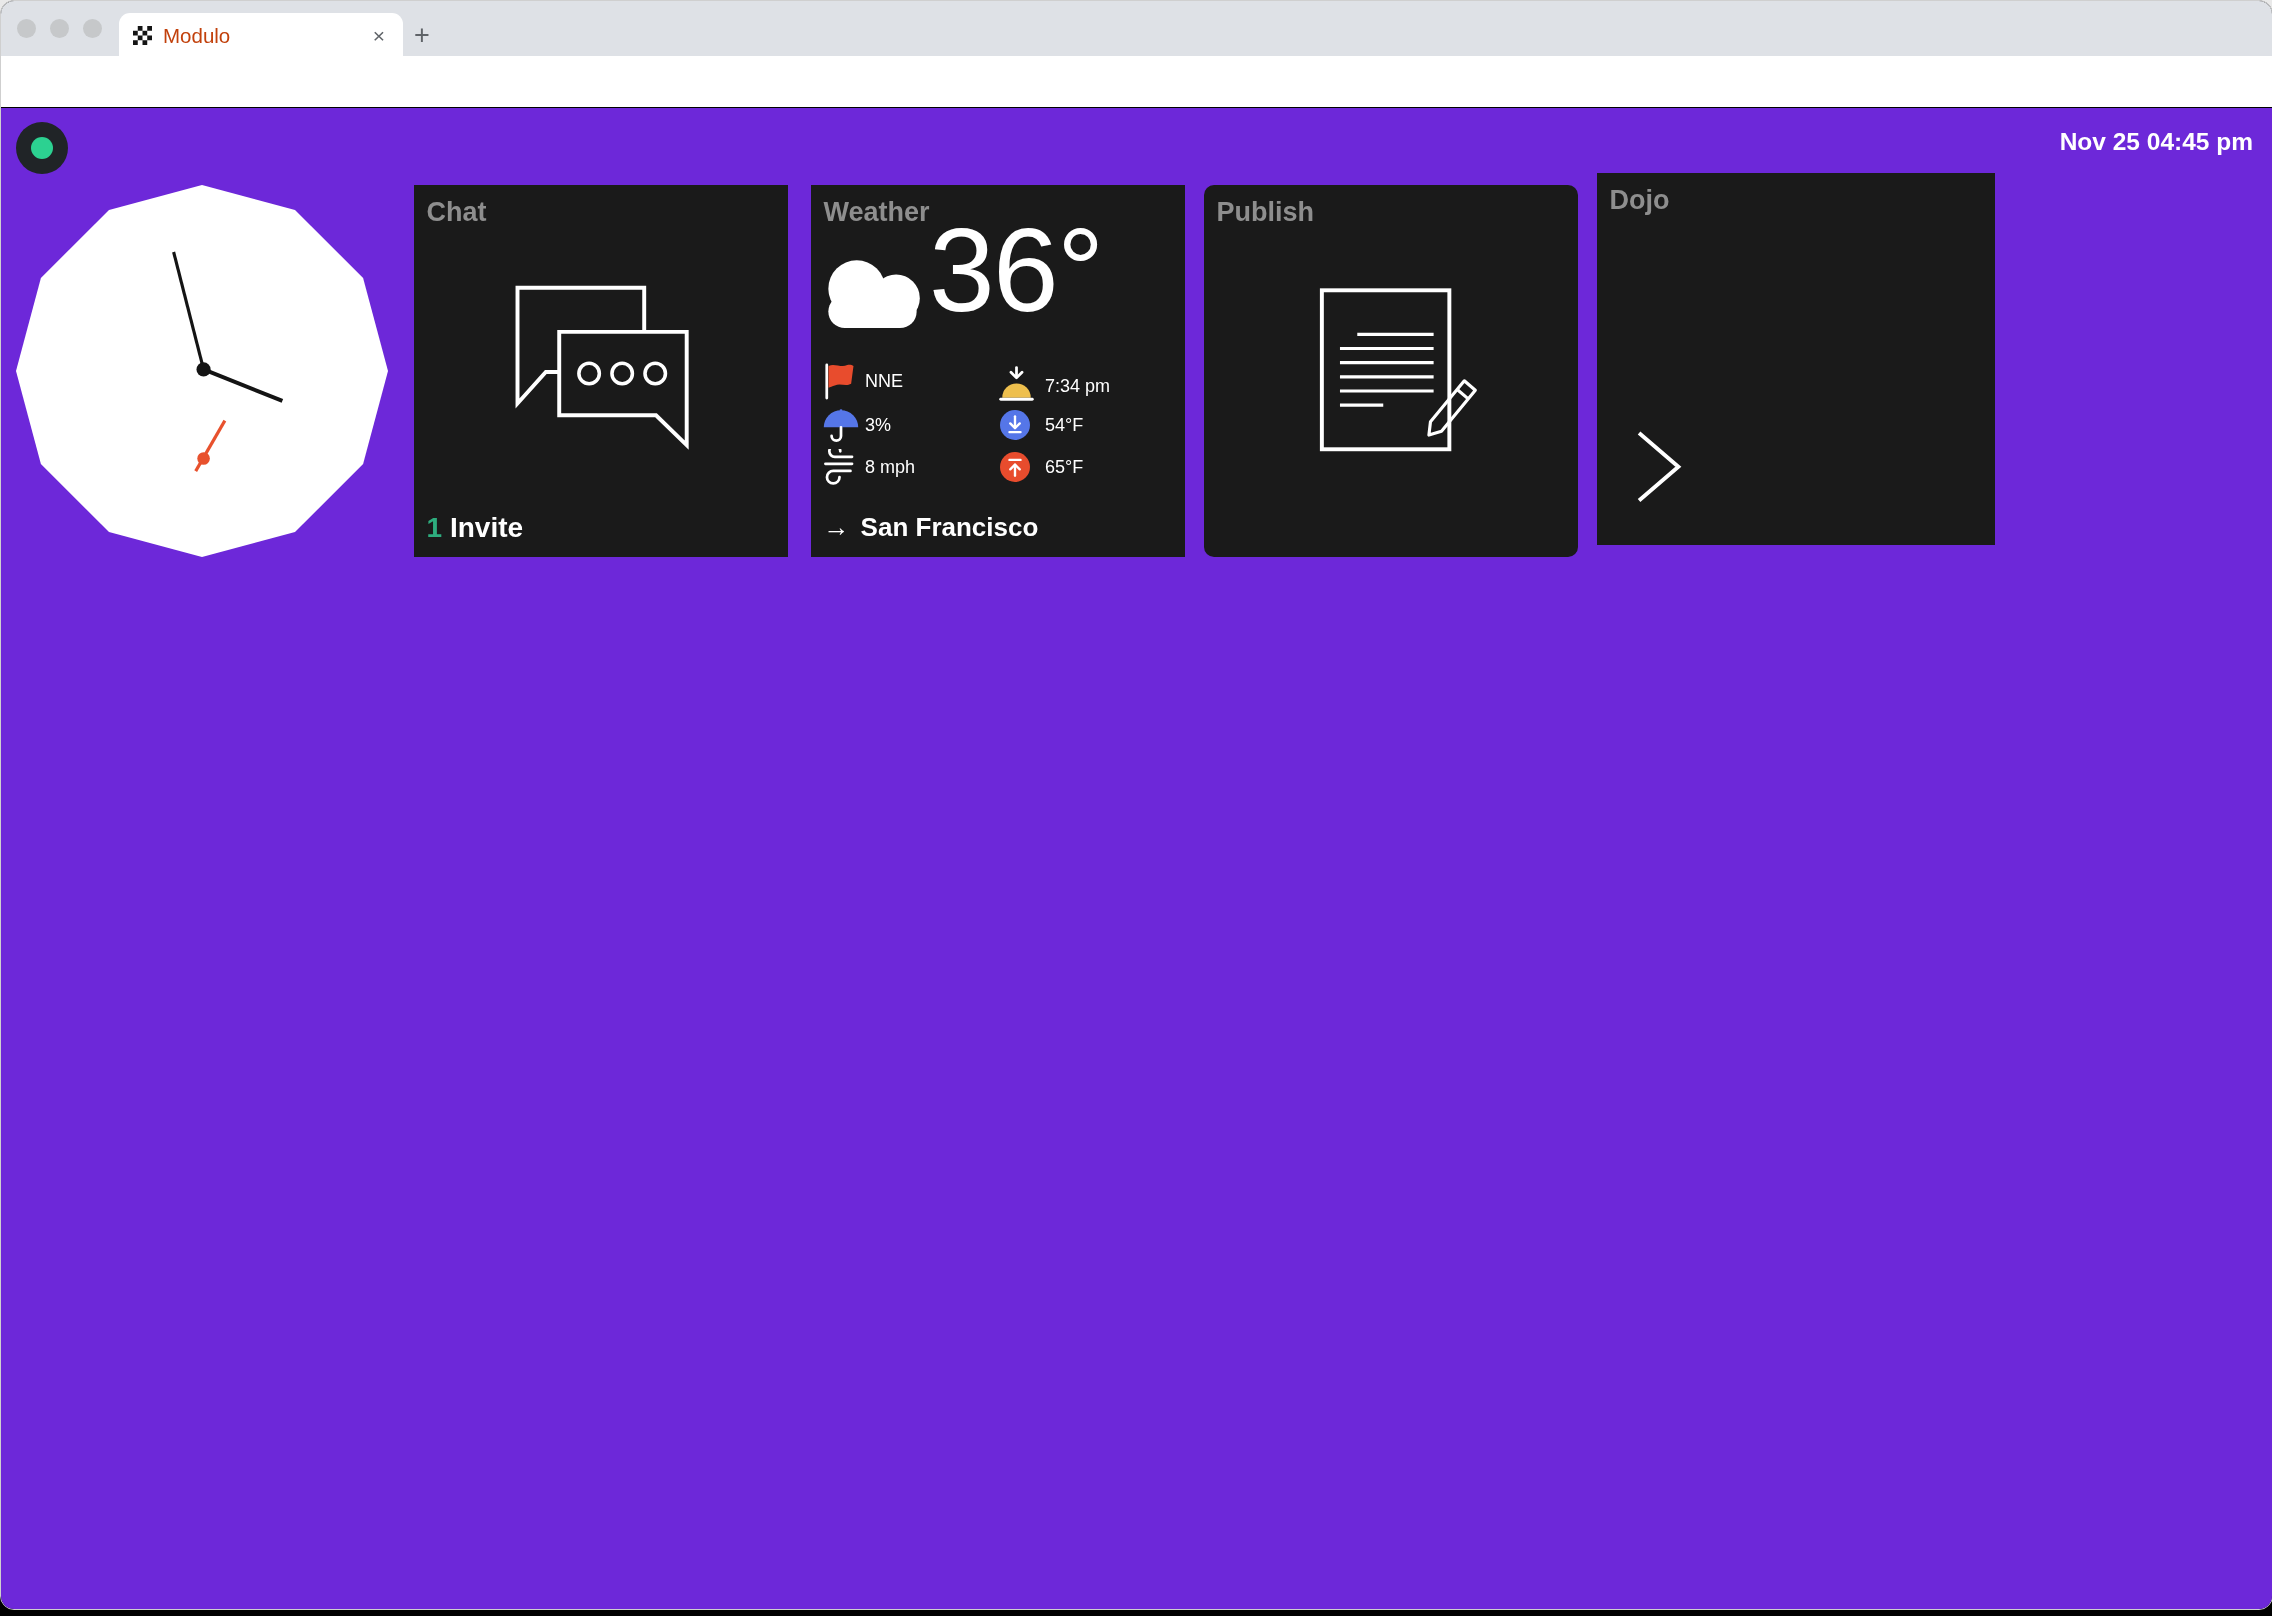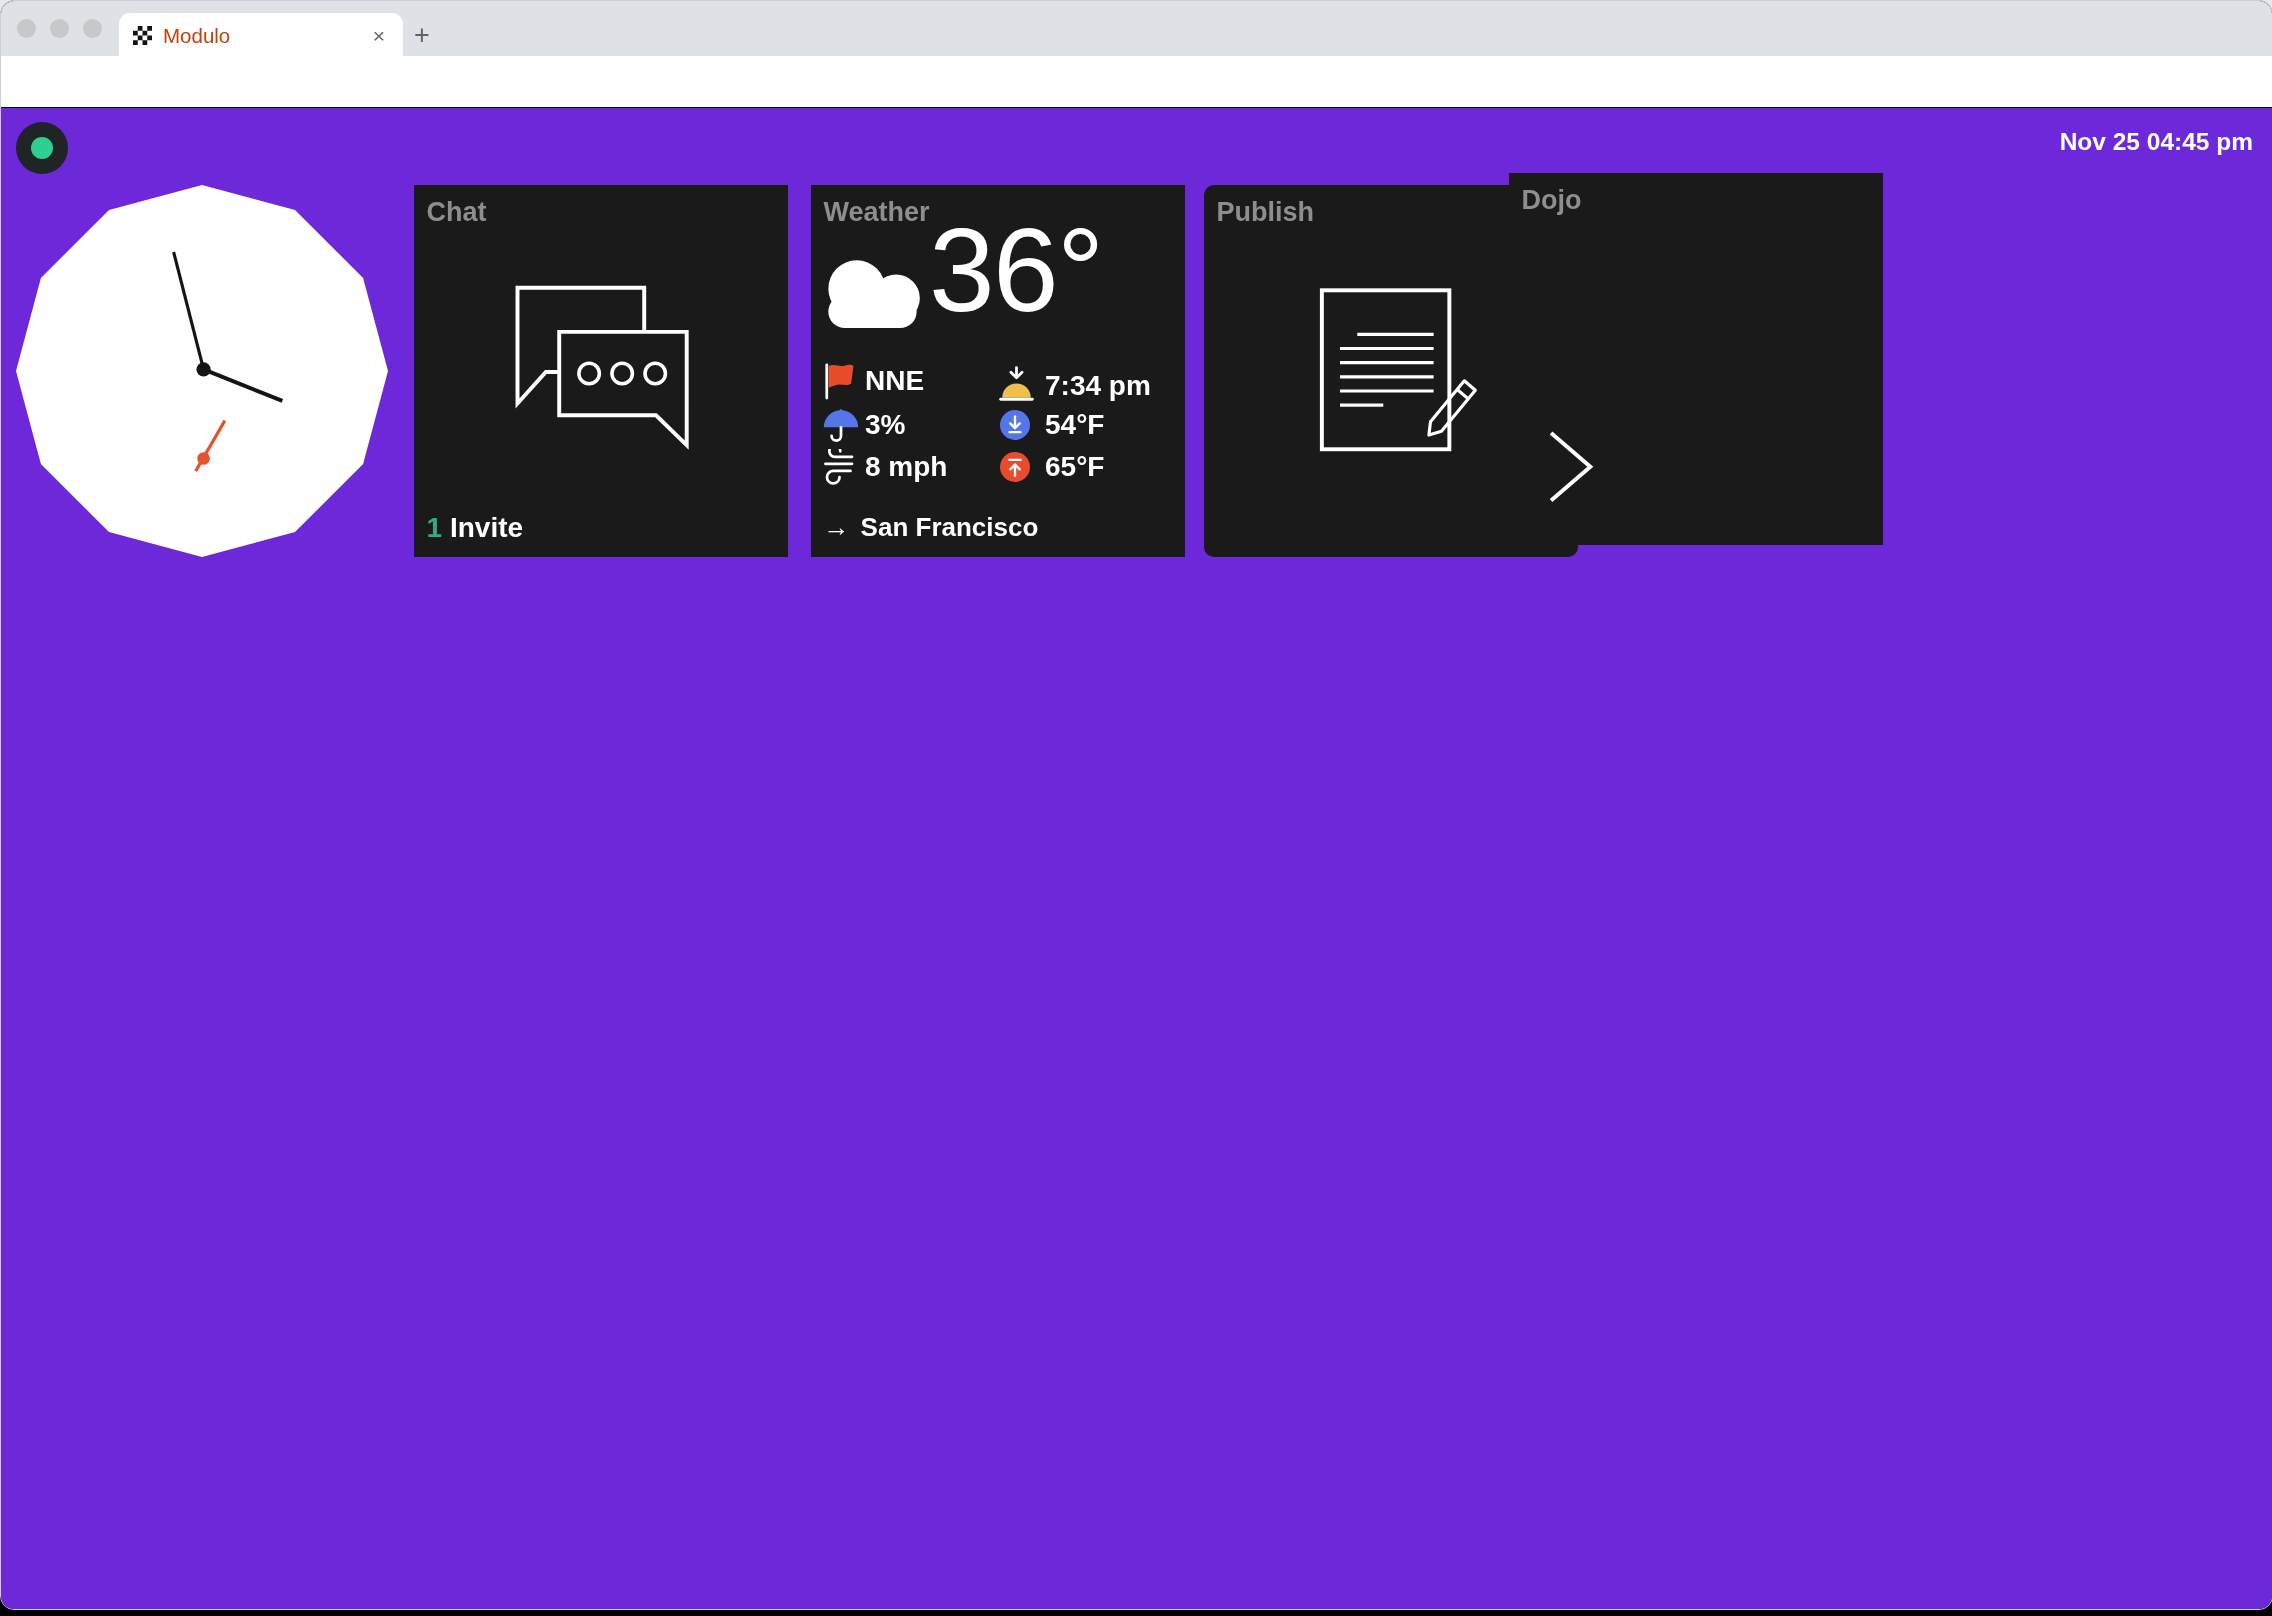--- a/index.html
+++ b/index.html
@@ -28,28 +28,28 @@
   .avatar{position:absolute;left:2194px;top:67px;width:28px;height:28px;border-radius:50%;background:#dcdee1;}
   .menu-dots{position:absolute;left:2239px;top:70px;}
   
   .page{position:absolute;left:0;top:107px;width:100%;height:1503px;background:#6d28d9;}
   .sys-dot{position:absolute;left:15px;top:14px;width:52px;height:52px;border-radius:50%;background:#202427;}
   .sys-dot .inner{position:absolute;left:15px;top:15px;width:22px;height:22px;border-radius:50%;}
   .datetime{position:absolute;right:19px;top:20px;font-size:24.5px;font-weight:600;color:#fff;}
   .clock{position:absolute;left:15px;top:77px;}
   .tile{position:absolute;width:374px;height:372px;background:#1a1a1a;top:77px;}
   .tile-title{position:absolute;left:12.6px;top:11px;font-size:27px;font-weight:700;color:#8e8e8e;line-height:32px;}
-  #tile-chat{left:413px;} #tile-weather{left:810px;} #tile-publish{left:1203px;border-radius:10px;} #tile-dojo{left:1508px;top:65px;}
+  #tile-chat{left:413px;} #tile-weather{left:810px;} #tile-publish{left:1203px;border-radius:10px;} #tile-dojo{left:1596px;top:65px;padding-left:24px;}
   .chat-icon{position:absolute;left:98px;top:98px;}
   .invite{position:absolute;left:12.6px;top:325px;font-size:28px;font-weight:700;color:#fff;line-height:36px;}
   .invite .count{color:#2ead7e;}
   .cloud{position:absolute;left:9.5px;top:69px;}
   .big-temp{position:absolute;left:118px;top:22px;font-size:118px;font-weight:200;color:#fff;line-height:126px;letter-spacing:-1.6px;}
   .wrow-icon{position:absolute;}
-  .wrow-text{position:absolute;font-size:28px;font-weight:700;color:#fff;line-height:28px;}
+  .wrow-text{position:absolute;font-size:18px;font-weight:400;color:#fff;line-height:28px;}
   .loc{position:absolute;left:12.6px;top:326px;font-size:26px;font-weight:700;color:#fff;line-height:32px;}
   .loc .arr{margin-right:11px;font-weight:400;}
   .publish-icon{position:absolute;left:110px;top:99px;}
   .dojo-chevron{position:absolute;left:38px;top:256px;}
 </style>
 </head>
 <body>
 
 <div class="desktop-strip"></div>
 

